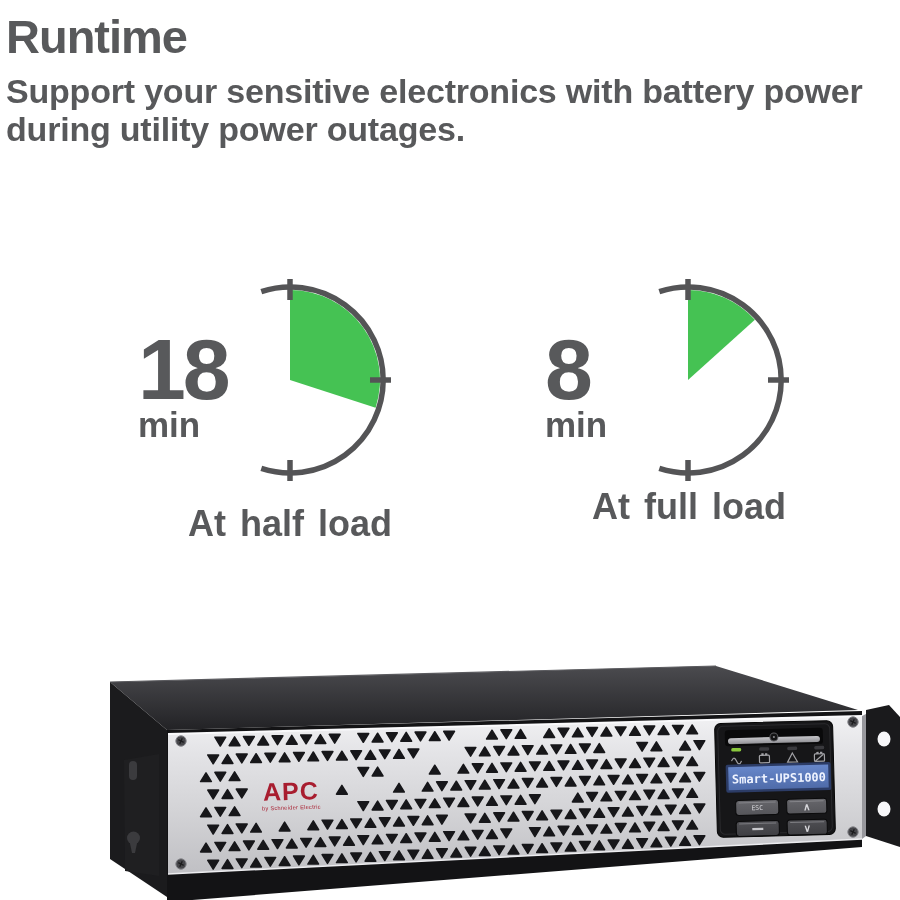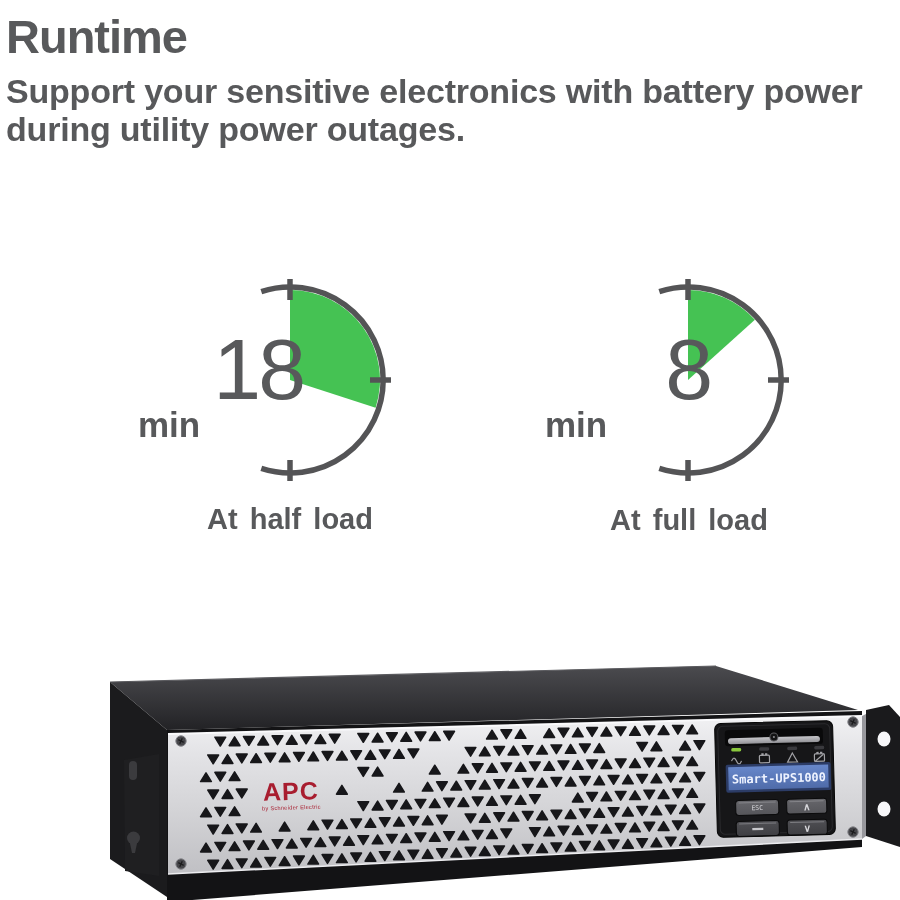--- a/index.html
+++ b/index.html
@@ -12,31 +12,31 @@
          color:var(--text-gray);}
   #subtitle{left:6px;top:72px;width:920px;font-size:34px;font-weight:bold;line-height:1.13;
             letter-spacing:-0.2px;color:var(--text-gray);white-space:pre-line;}
 
   
   .clock-svg{width:210px;height:210px;}
   #clock0{left:185px;top:275px;}
   #clock1{left:583px;top:275px;}
   .wedge{fill:var(--accent-green);stroke:none;}
   .ring,.tick{fill:none;stroke:var(--clock-stroke);stroke-width:5.5px;stroke-linecap:butt;}
-  .clock-value{font-size:86px;font-weight:normal;letter-spacing:-3px;line-height:1;
-               color:var(--text-gray);text-align:right;}
+  .clock-value{font-size:86px;font-weight:bold;letter-spacing:-3px;line-height:1;
+               color:var(--text-gray);text-align:left;}
   #value0,#unit0{left:138px;width:165px;}
   #value1,#unit1{left:545px;width:165px;}
   #value0,#value1{top:326px;}
   .clock-unit{font-size:35px;font-weight:bold;line-height:1;color:var(--text-gray);text-align:left;}
   #unit0,#unit1{top:407px;}
-  .clock-label{font-size:29px;font-weight:bold;color:var(--text-gray);text-align:center;
+  .clock-label{font-size:36px;font-weight:bold;color:var(--text-gray);text-align:center;
                word-spacing:4px;}
   #label0{left:128px;top:503px;width:324px;}
-  #label1{left:527px;top:504px;width:324px;text-align:center;}
+  #label1{left:527px;top:486px;width:324px;text-align:center;}
 
   
   #device{left:0;top:610px;width:900px;height:290px;}
   .perf{fill:#17171a;}
   .screw{fill:#46464a;stroke:#85858a;stroke-width:1px;}
   .screw-cross{stroke:#1c1c1e;stroke-width:1.4px;}
   .apc-logo{fill:var(--logo-red);font-weight:bold;font-size:25px;letter-spacing:1px;}
   .apc-tag{fill:var(--logo-red);font-size:5.6px;letter-spacing:0.3px;}
   .led-on{fill:var(--led-green);}
   .led-off{fill:#3a3a3e;}

